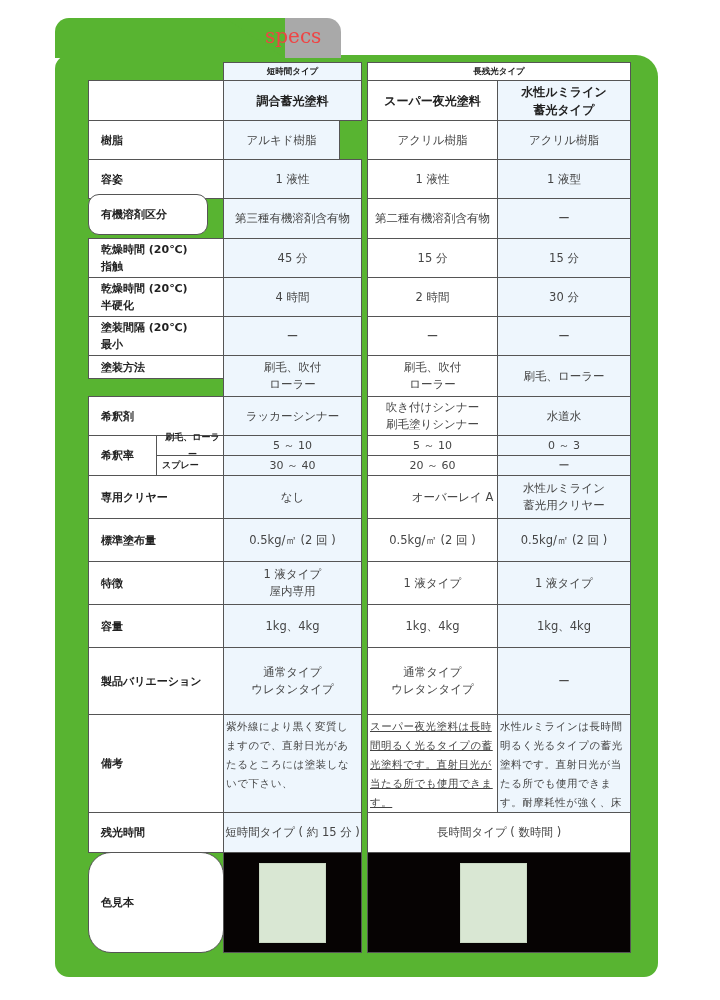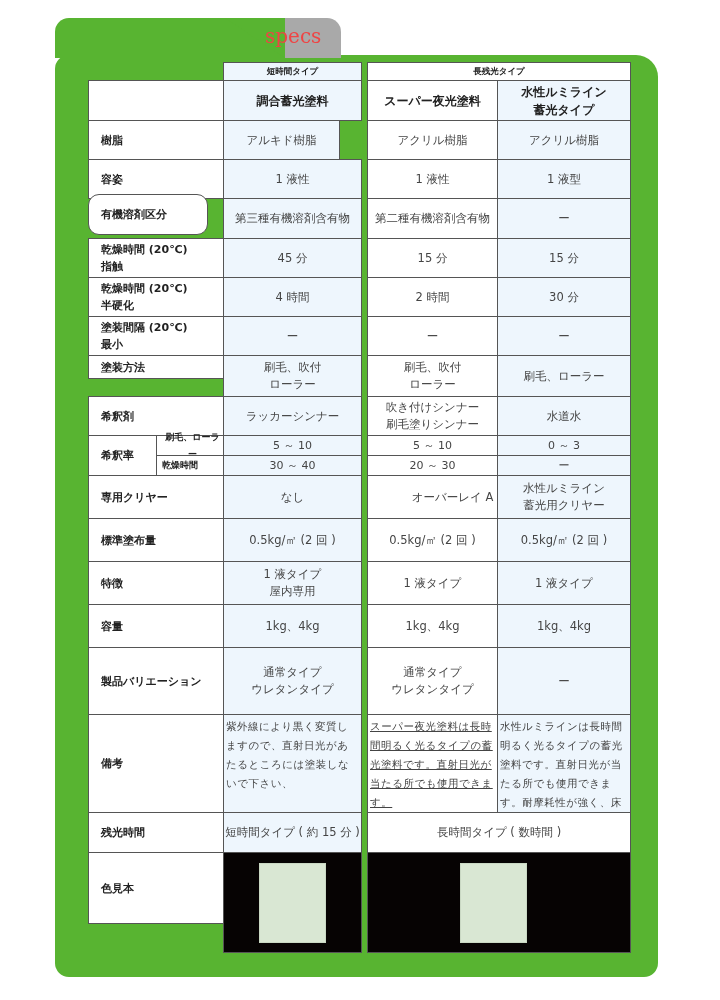--- a/index.html
+++ b/index.html
@@ -247,36 +247,36 @@
     <div class="cell blue" style="left: 497px; top: 647px; width: 134px; height: 68px;">
       <span class="rich">ー</span>
     </div>
     <div class="cell lab" style="left: 88px; top: 435px; width: 69px; height: 41px;">
       <span class="rich">希釈率</span>
     </div>
     <div class="cell sub" style="left: 156px; top: 435px; width: 68px; height: 21px;">
       <span class="rich">刷毛、ローラー</span>
     </div>
     <div class="cell sub" style="left: 156px; top: 455px; width: 68px; height: 21px;">
-      <span class="rich">乾燥時間</span>
+      <span class="rich">スプレー</span>
     </div>
     <div class="cell blue sub2" style="left: 223px; top: 435px; width: 139px; height: 21px;">
       <span class="rich">5 ～ 10</span>
     </div>
     <div class="cell sub2" style="left: 367px; top: 435px; width: 131px; height: 21px;">
       <span class="rich">5 ～ 10</span>
     </div>
     <div class="cell blue sub2" style="left: 497px; top: 435px; width: 134px; height: 21px;">
       <span class="rich">0 ～ 3</span>
     </div>
     <div class="cell blue sub2" style="left: 223px; top: 455px; width: 139px; height: 21px;">
       <span class="rich">30 ～ 40</span>
     </div>
     <div class="cell sub2" style="left: 367px; top: 455px; width: 131px; height: 21px;">
-      <span class="rich">20 ～ 30</span>
+      <span class="rich">20 ～ 60</span>
     </div>
     <div class="cell blue sub2" style="left: 497px; top: 455px; width: 134px; height: 21px;">
       <span class="rich">ー</span>
     </div>
     <div class="cell lab" style="left: 88px; top: 714px; width: 136px; height: 99px;">
       <span class="rich">備考</span>
     </div>
     <div class="cell blue note" style="left: 223px; top: 714px; width: 139px; height: 99px;">
       <span class="rich">紫外線により黒く変質しますので、直射日光があたるところには塗装しないで下さい、</span>
     </div>
@@ -288,21 +288,21 @@
     </div>
     <div class="cell lab" style="left: 88px; top: 812px; width: 136px; height: 41px;">
       <span class="rich">残光時間</span>
     </div>
     <div class="cell blue" style="left: 223px; top: 812px; width: 139px; height: 41px;">
       <span class="rich">短時間タイプ ( 約 15 分 )</span>
     </div>
     <div class="cell " style="left: 367px; top: 812px; width: 264px; height: 41px;">
       <span class="rich">長時間タイプ ( 数時間 )</span>
     </div>
-    <div class="cell lab" style="left: 88px; top: 852px; width: 136px; height: 72px;">
+    <div class="cell lab" style="left: 88px; top: 852px; width: 136px; height: 101px; border-radius: 23px;">
       <span class="rich">色見本</span>
     </div>
     <div class="cell black" style="left: 223px; top: 852px; width: 139px; height: 101px;">
       <div class="swatch" style="left: 35px; top: 10px; width: 67px; height: 80px;"></div>
     </div>
     <div class="cell black" style="left: 367px; top: 852px; width: 264px; height: 101px;">
       <div class="swatch" style="left: 92px; top: 10px; width: 67px; height: 80px;"></div>
     </div>
   </div>
 

